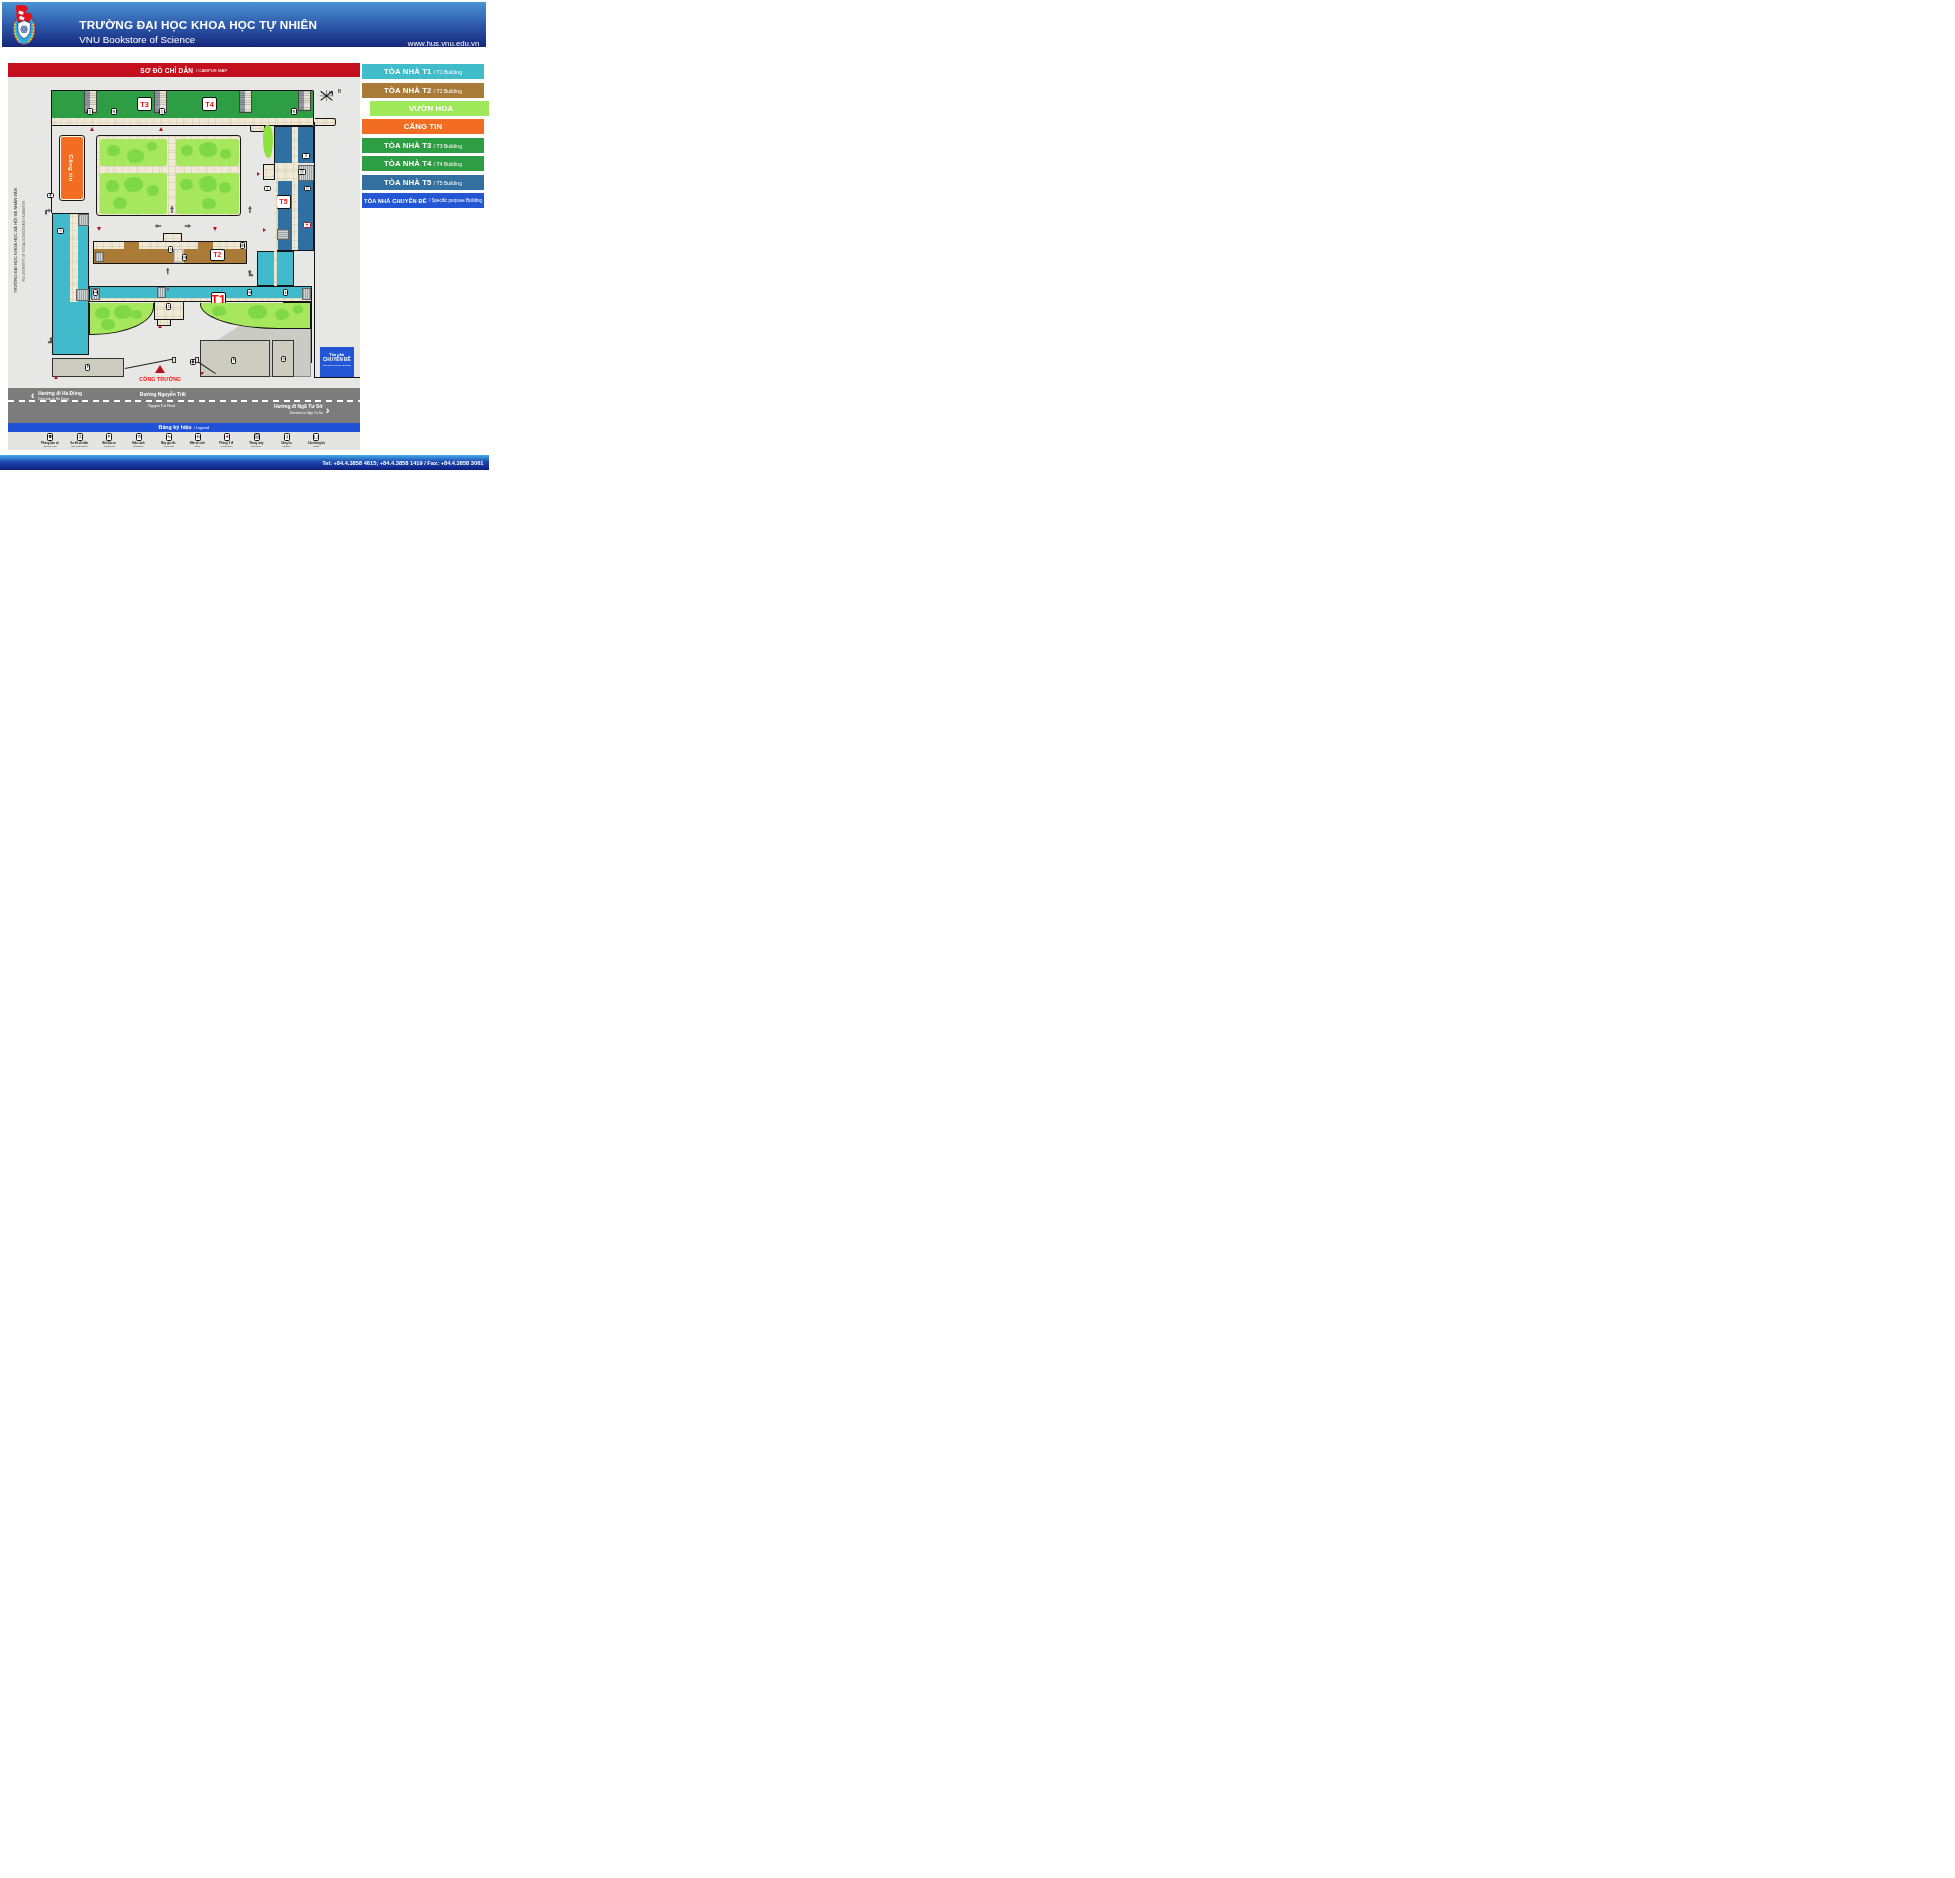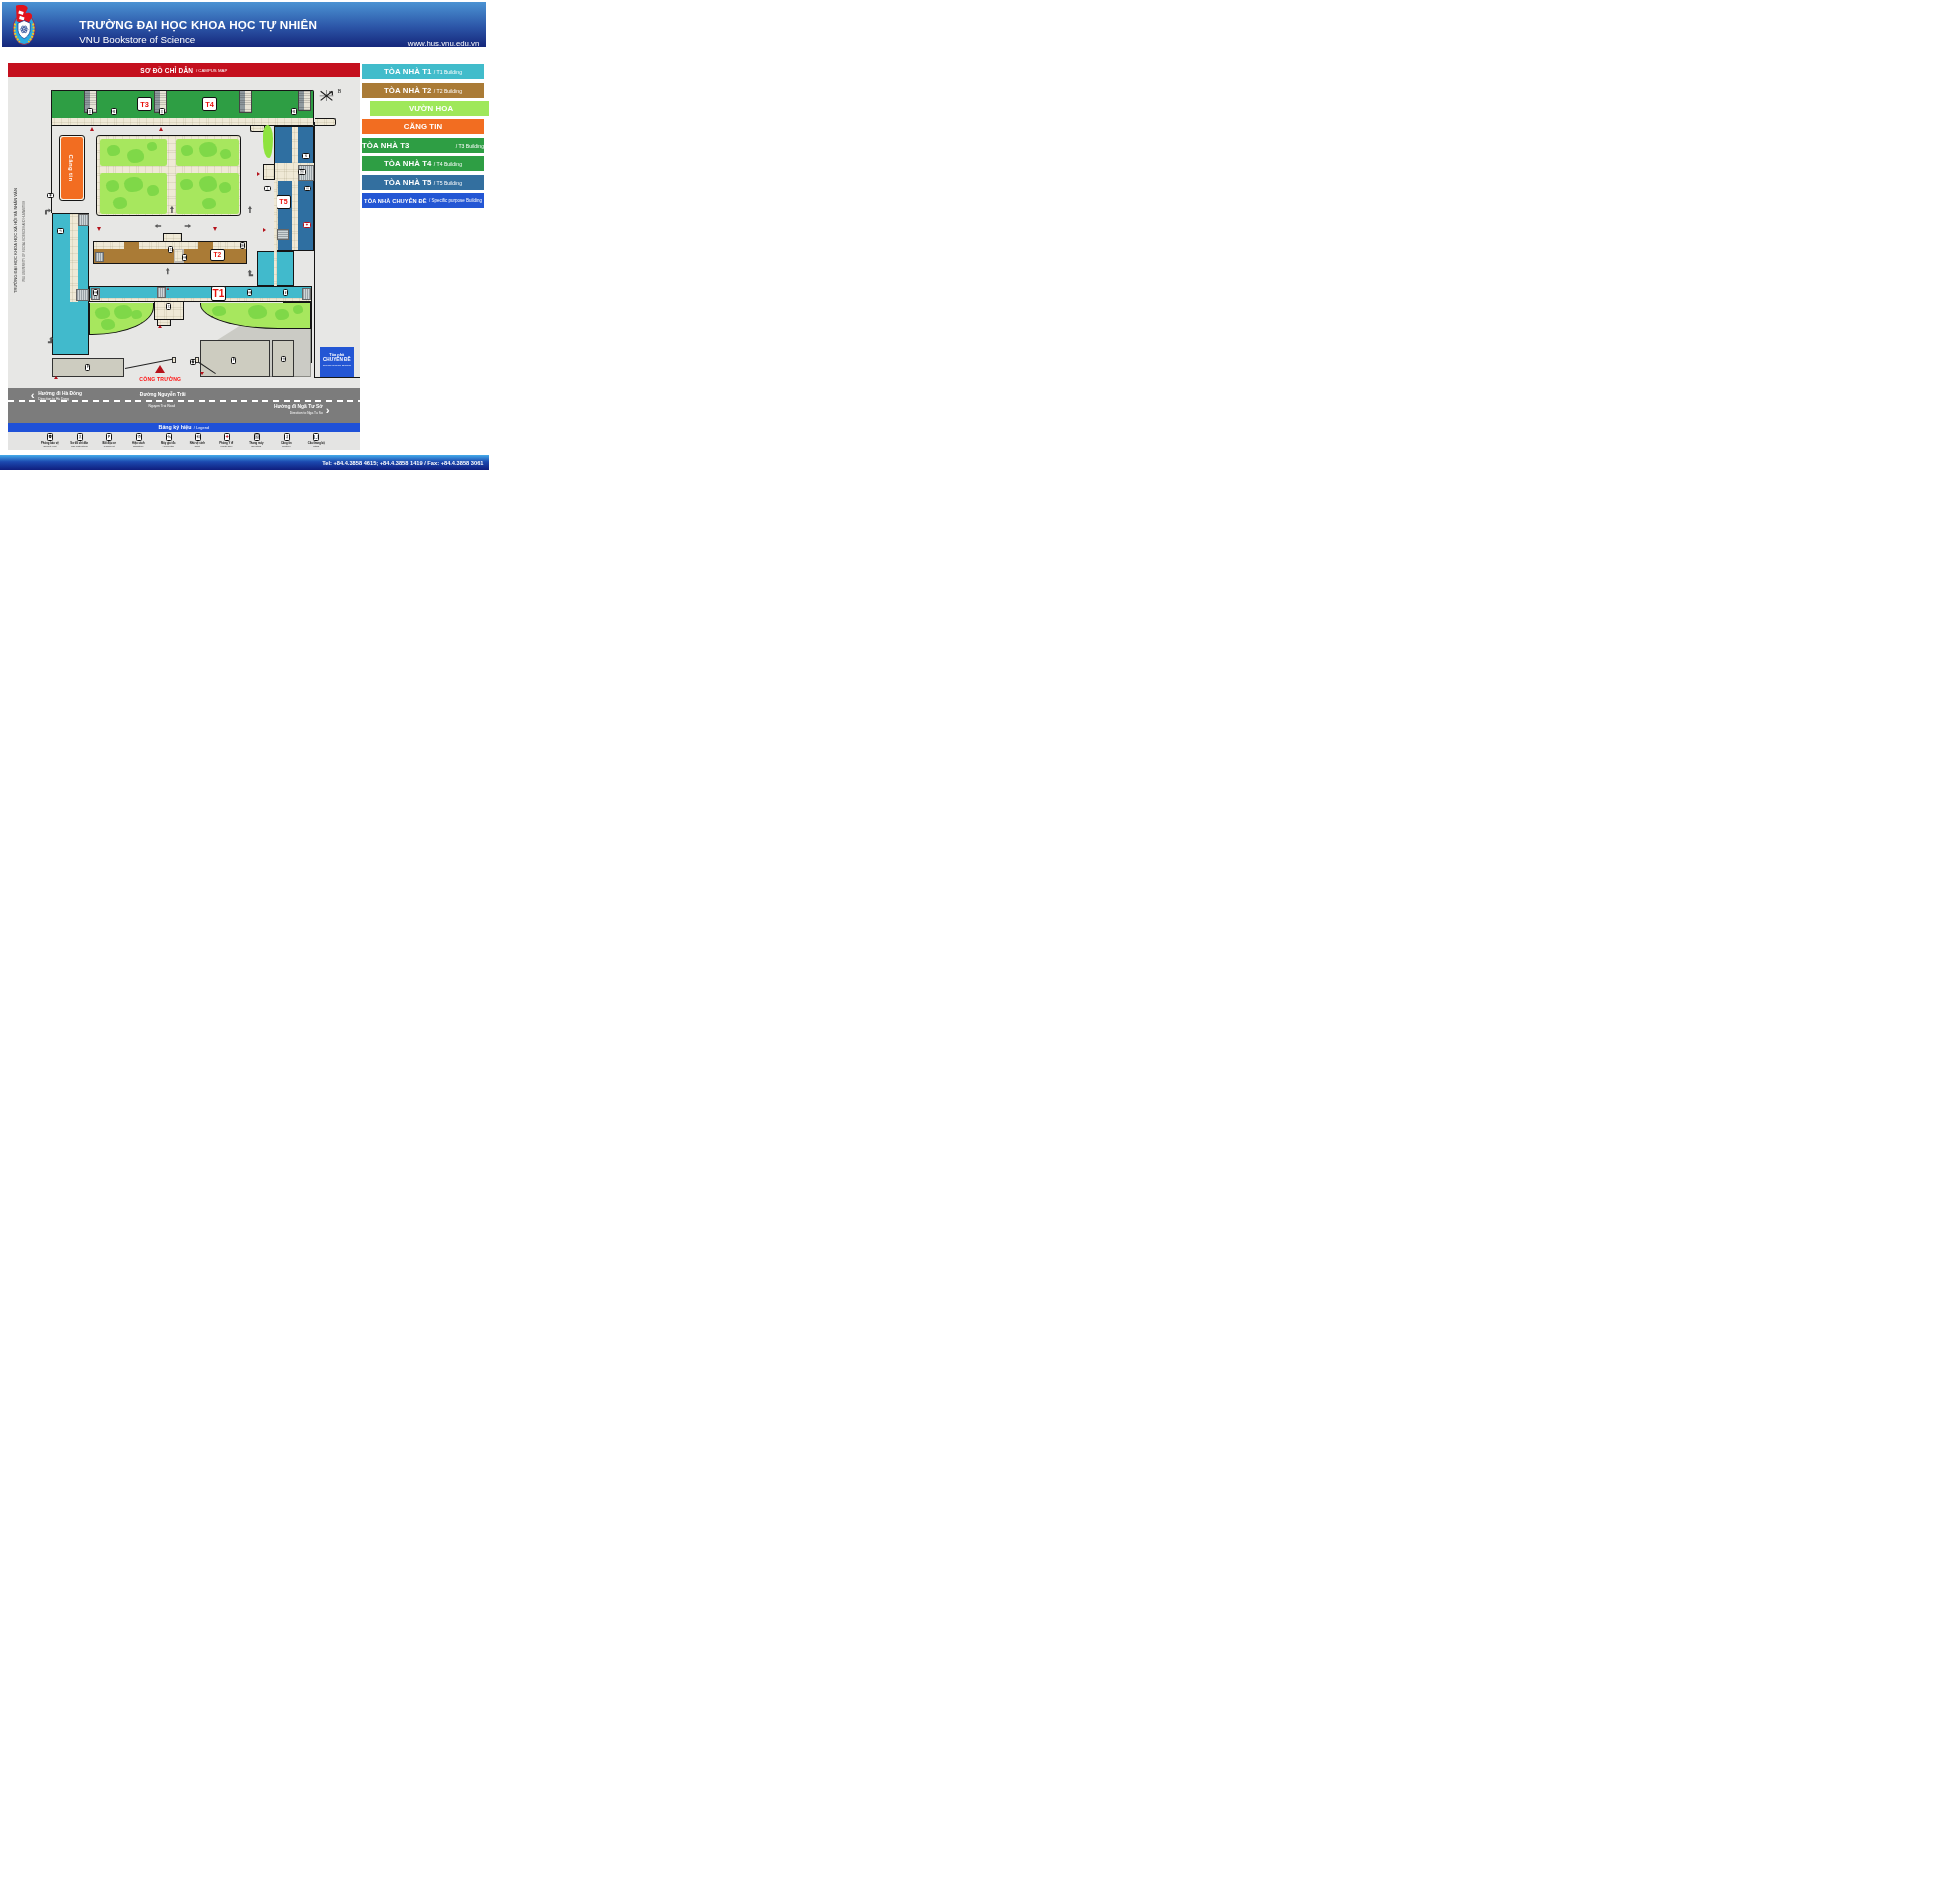--- a/index.html
+++ b/index.html
@@ -98,21 +98,21 @@
   <div class="legend-bar" style="top: 83px; background: rgb(170, 123, 54);">
       <span class="lb-vi">TÒA NHÀ T2</span>
       <span class="lb-en">/ T2  Building</span>
     </div>
   <div class="legend-bar" style="top: 101px; background: rgb(159, 232, 90); margin-left: 8px;">
       <span class="lb-vi">VƯỜN HOA</span>
     </div>
   <div class="legend-bar" style="top: 119px; background: rgb(242, 109, 33);">
       <span class="lb-vi">CĂNG TIN</span>
     </div>
-  <div class="legend-bar" style="top: 138px; background: rgb(46, 158, 68); justify-content: space-between;">
+  <div class="legend-bar" style="top: 138px; background: rgb(46, 158, 68);">
       <span class="lb-vi">TÒA NHÀ T3</span>
       <span class="lb-en">/ T3  Building</span>
     </div>
   <div class="legend-bar" style="top: 156px; background: rgb(46, 158, 68);">
       <span class="lb-vi">TÒA NHÀ T4</span>
       <span class="lb-en">/ T4  Building</span>
     </div>
   <div class="legend-bar" style="top: 175px; background: rgb(51, 111, 159);">
       <span class="lb-vi">TÒA NHÀ T5</span>
       <span class="lb-en">/ T5 Building</span>
@@ -222,21 +222,21 @@
     </div>
     <div class="abs cyan" style="left:249px;top:174px;width:37px;height:35px;"></div>
     <div class="abs cyan" style="left:275px;top:225px;width:29px;height:61px;"></div>
     <div class="abs walk" style="left:266px;top:103px;width:3.5px;height:120px;"></div>
     <div class="abs cyan" style="left:81px;top:209px;width:223px;height:16.4px;">
       <div class="abs walk" style="left:0;right:0;bottom:0;height:3.1px;"></div>
       <div class="stairs" style="left:0.8px;top:1.2px;width:9.4px;height:11.7px;"></div>
       <div class="stairs" style="left:67px;top:0.4px;width:9.4px;height:10.2px;"></div>
       <div class="stairs" style="left:212px;top:1.2px;width:9.4px;height:11.7px;"></div>
     </div>
-    <div class="bldg-label" style="left:203px;top:209px;width:13.3px;height:13px;font-size:10px;">
+    <div class="bldg-label" style="left:203px;top:215px;width:13.3px;height:13px;font-size:13px;">
         <span>T1</span>
       </div>
 
     <div class="abs" style="left:192px;top:246px;width:111px;height:54px;background:#CBCBC5;clip-path:polygon(0 100%,0 52%,40% 0,100% 0,100% 100%);border:0.4px solid #8a8a85;"></div>
 
     <div class="abs lawn" style="left:81px;top:226px;width:65px;height:32px;border-radius:0 0 95% 0 / 0 0 88% 0;">
       <div class="blob" style="left:5.5px;top:3.9px;width:15px;height:11.7px;"></div>
         <div class="blob" style="left:24px;top:2.3px;width:18px;height:14px;"></div>
         <div class="blob" style="left:11.7px;top:16.4px;width:13.3px;height:10.2px;"></div>
         <div class="blob" style="left:41px;top:7px;width:11.7px;height:9.4px;"></div>

